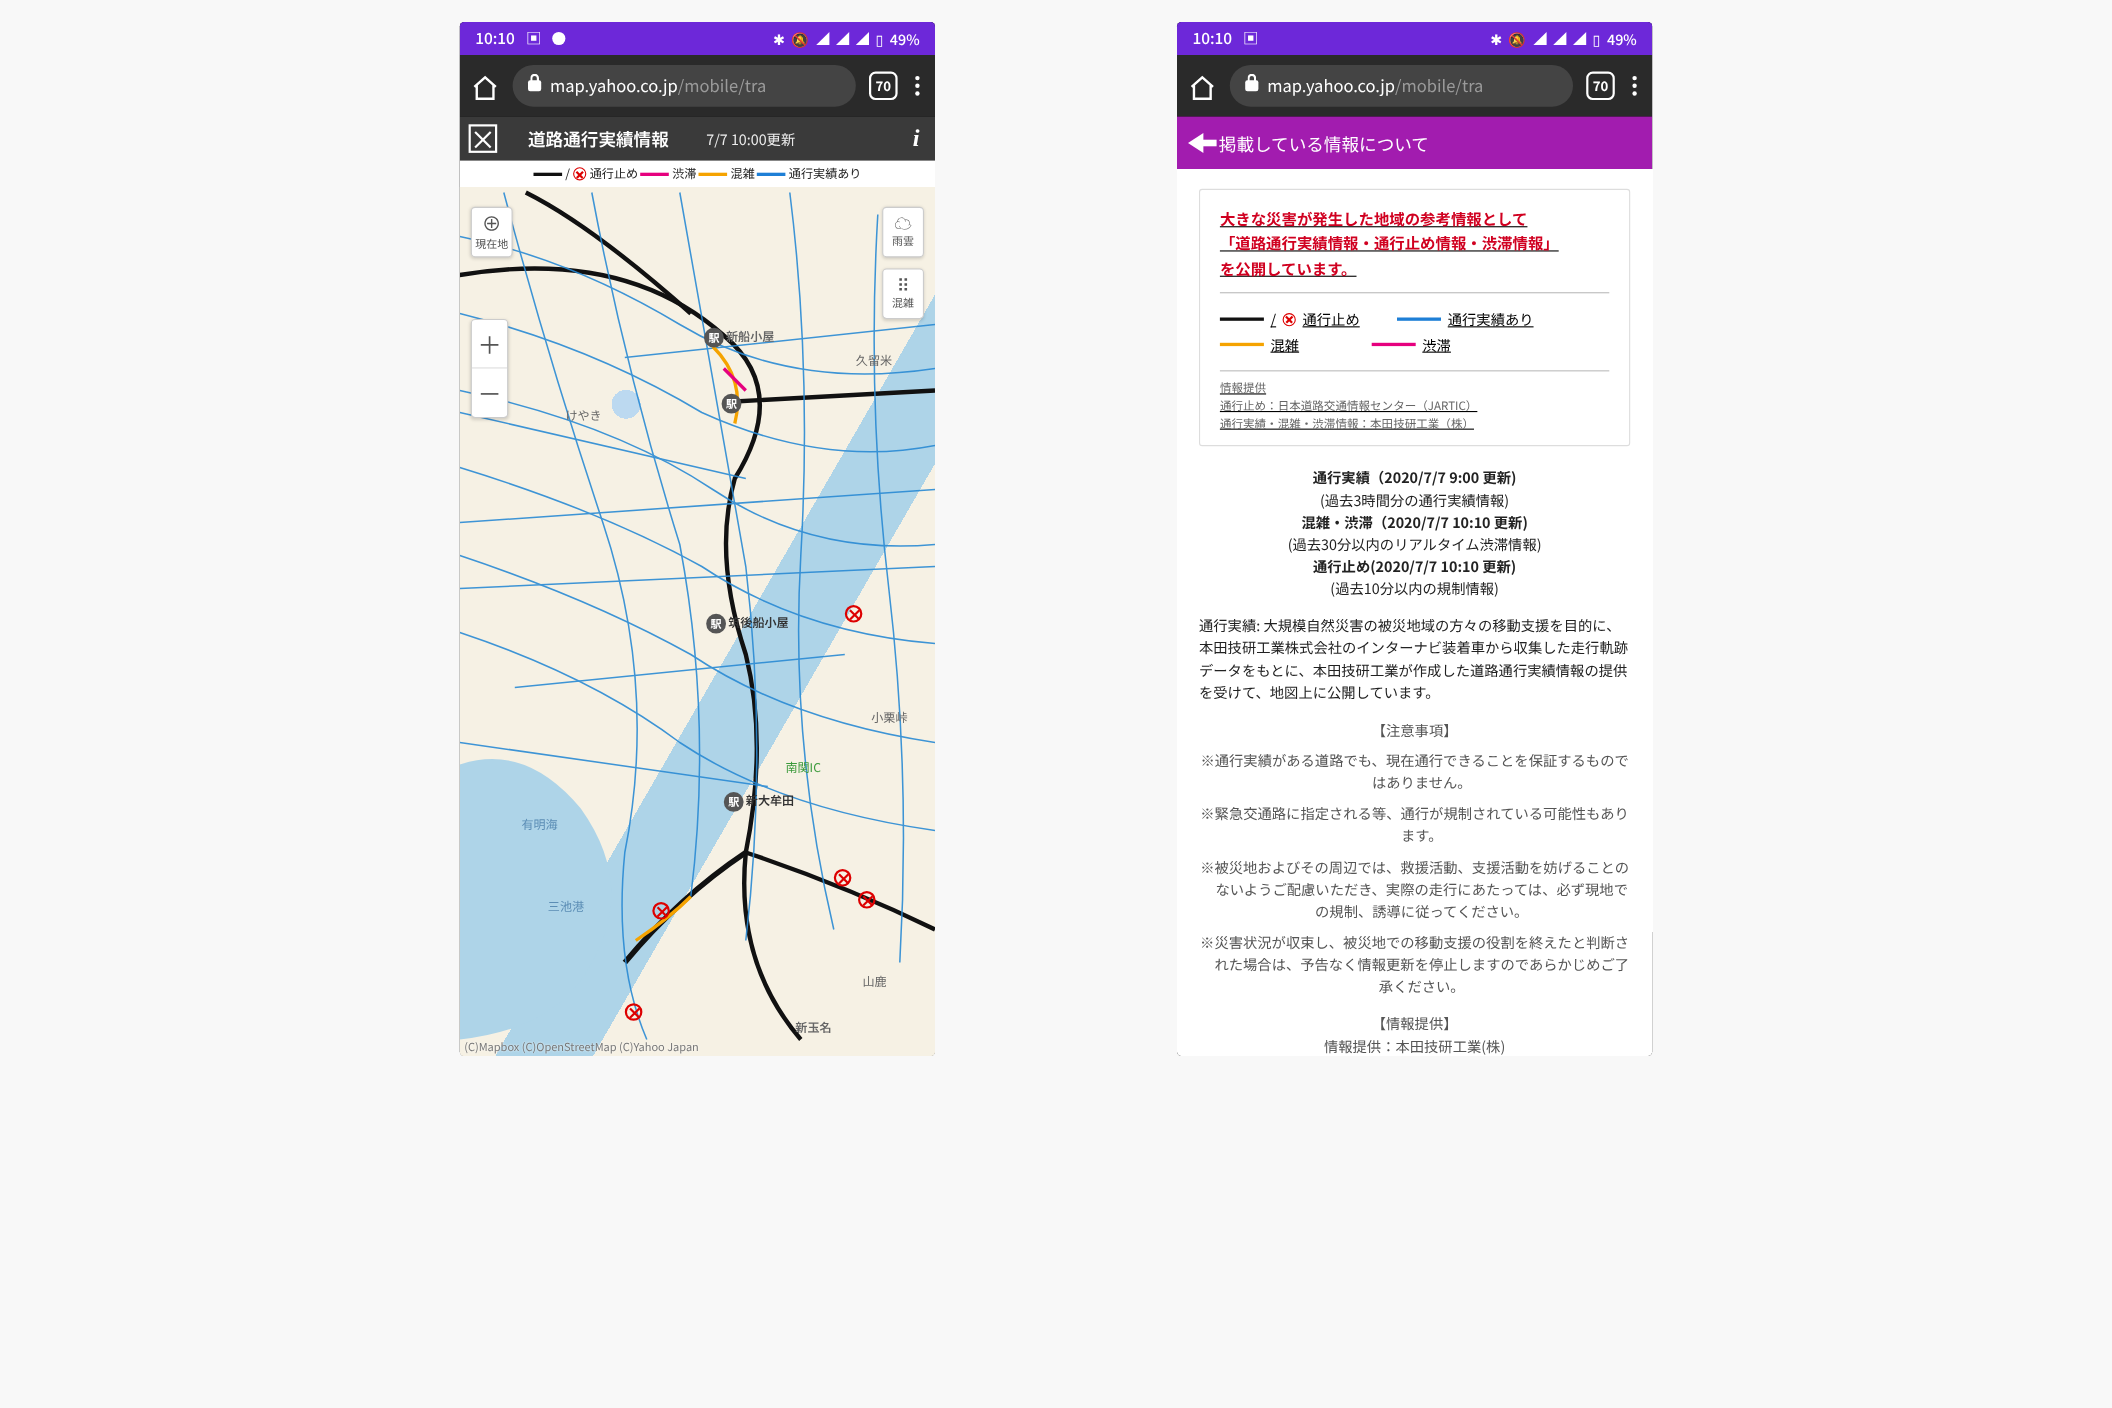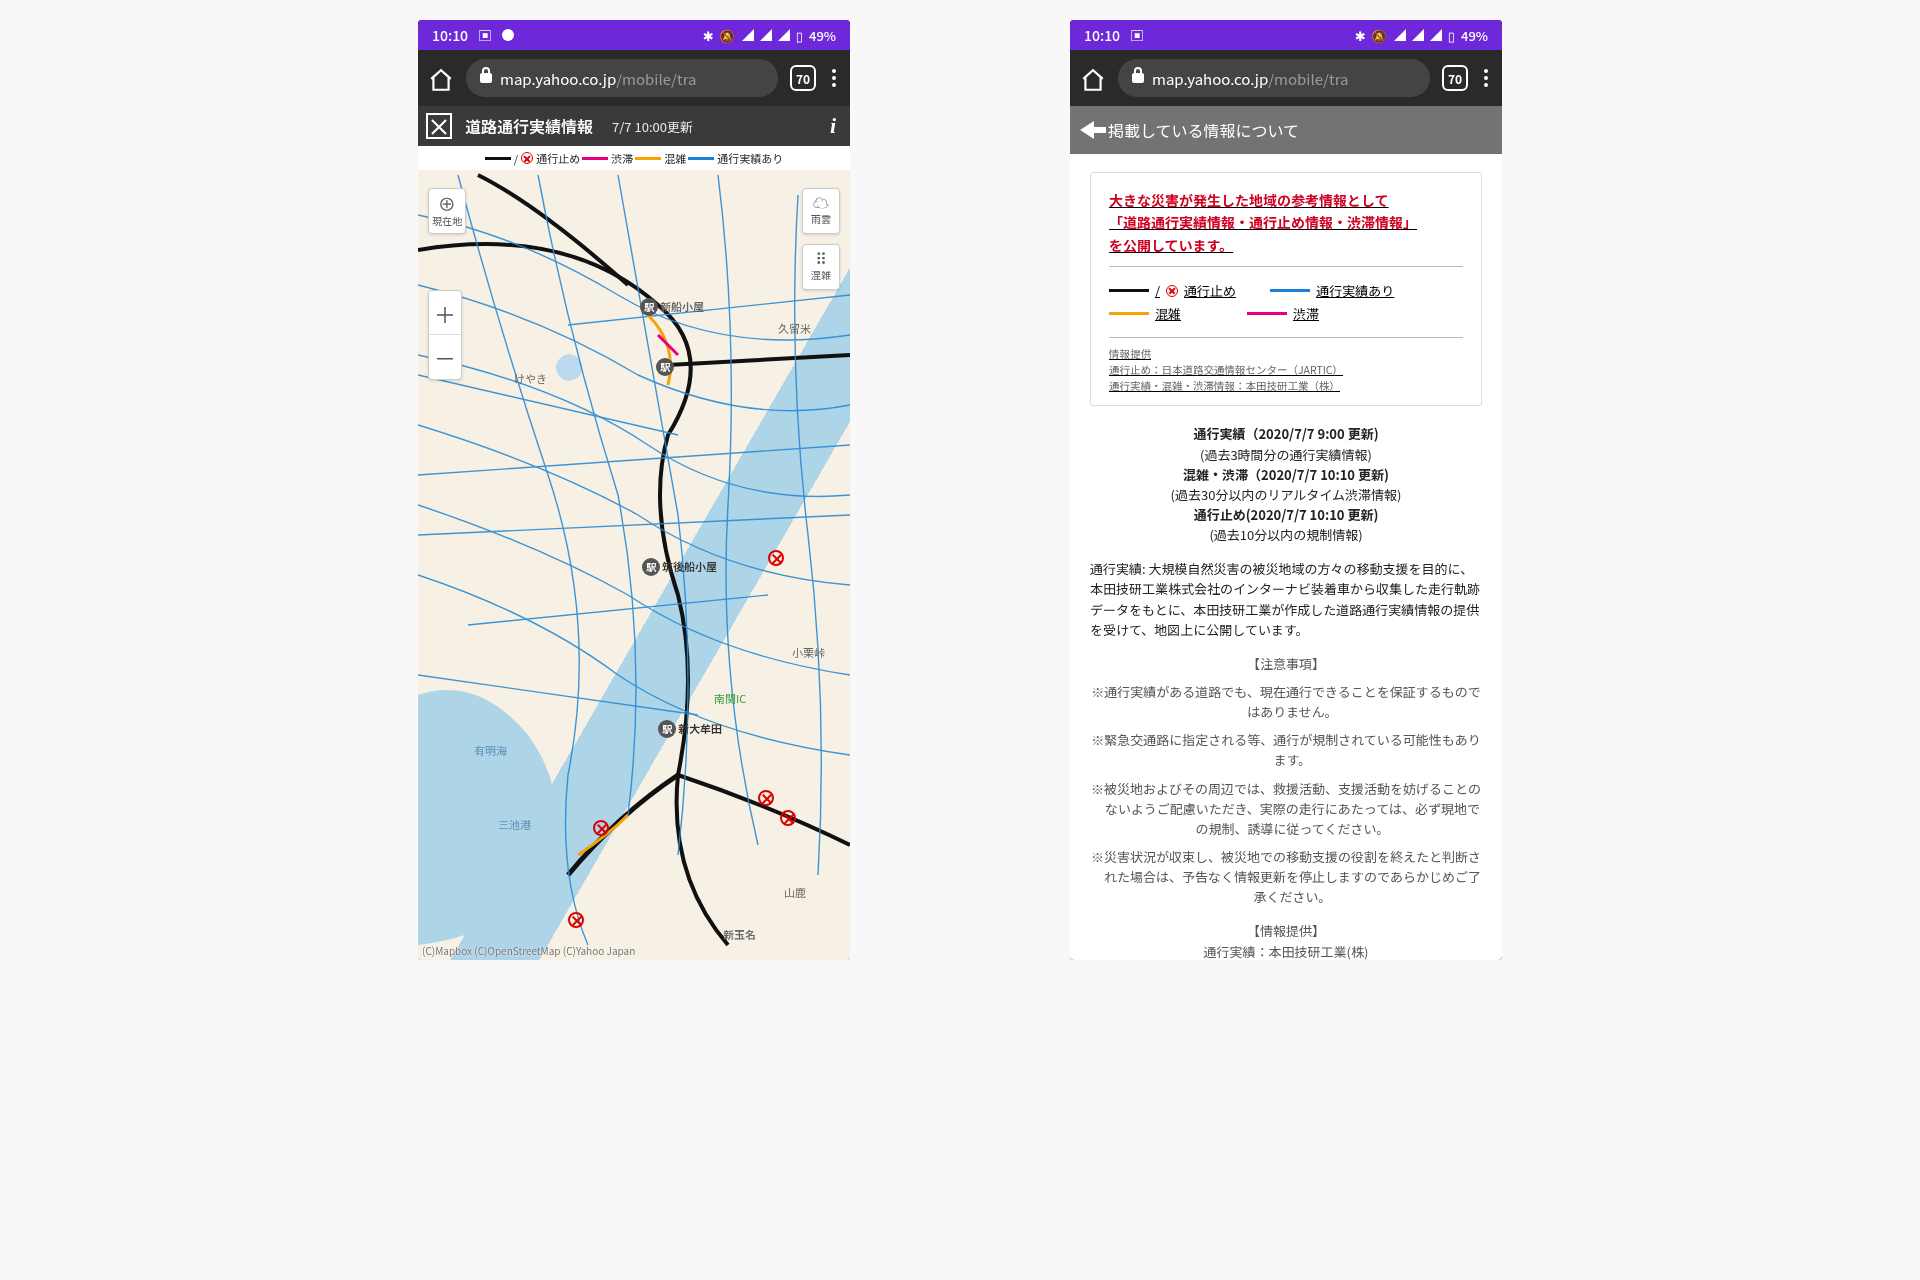--- a/index.html
+++ b/index.html
@@ -73,21 +73,21 @@
     width:26px;height:26px;border:2px solid #fff;border-radius:6px;
     display:flex;align-items:center;justify-content:center;font-size:12px;font-weight:700;
   }
   .kebab{display:flex;flex-direction:column;gap:3px;padding:0 4px;}
   .kebab > div{width:4px;height:4px;background:#fff;border-radius:50%;}
   
   .apphdr {
     background:#3a3a3a;color:#fff;
   }
   .apphdr-row1{
-    display:flex;align-items:center;height:40px;padding:0 8px;gap:13px;
+    display:flex;align-items:center;height:40px;padding:0 8px;gap:28px;
   }
   .close-ico{
     width:26px;height:26px;border:2px solid #fff;position:relative;
   }
   .close-ico::before,.close-ico::after{
     content:'';position:absolute;top:11px;left:1px;width:20px;height:2px;background:#fff;
   }
   .close-ico::before{transform:rotate(45deg);}
   .close-ico::after{transform:rotate(-45deg);}
   .apphdr-title{font-size:16px;font-weight:600;}
@@ -143,21 +143,21 @@
   }
   .closure-marker::before{transform:rotate(45deg);}
   .closure-marker::after{transform:rotate(-45deg);}
   .map-label{position:absolute;font-size:11px;color:#666;white-space:nowrap;}
   .map-attrib{
     position:absolute;bottom:2px;left:4px;font-size:10px;color:#777;
     text-shadow:0 0 2px #fff;
   }
   
   .apphdr2{
-    background:#737373;color:#fff;height:48px;display:flex;align-items:center;padding:0 10px;gap:14px;
+    background:#a21caf;color:#fff;height:48px;display:flex;align-items:center;padding:0 10px;gap:14px;
   }
   .back-arrow{
     width:0;height:0;border-top:9px solid transparent;border-bottom:9px solid transparent;
     border-right:14px solid #fff;position:relative;
   }
   .back-arrow::after{content:'';position:absolute;top:-3px;left:12px;width:14px;height:6px;background:#fff;}
   
   .infopage{
     flex:1;background:#fff;overflow-y:auto;position:relative;
   }
@@ -413,16 +413,16 @@
         <div class="bold">通行止め(2020/7/7 10:10 更新)</div>
         <div>(過去10分以内の規制情報)</div>
       </div>
       <div class="para">通行実績: 大規模自然災害の被災地域の方々の移動支援を目的に、本田技研工業株式会社のインターナビ装着車から収集した走行軌跡データをもとに、本田技研工業が作成した道路通行実績情報の提供を受けて、地図上に公開しています。</div>
       <div class="note-h dim">【注意事項】</div>
       <div class="note dim">※通行実績がある道路でも、現在通行できることを保証するものではありません。</div>
       <div class="note dim">※緊急交通路に指定される等、通行が規制されている可能性もあります。</div>
       <div class="note dim">※被災地およびその周辺では、救援活動、支援活動を妨げることのないようご配慮いただき、実際の走行にあたっては、必ず現地での規制、誘導に従ってください。</div>
       <div class="note dim">※災害状況が収束し、被災地での移動支援の役割を終えたと判断された場合は、予告なく情報更新を停止しますのであらかじめご了承ください。</div>
       <div class="note-h dim">【情報提供】</div>
-      <div class="dim">通行実績：本田技研工業(株)</div>
+      <div class="dim">情報提供：本田技研工業(株)</div>
     </div>
   </div>
 </div>
 
 </body></html>

